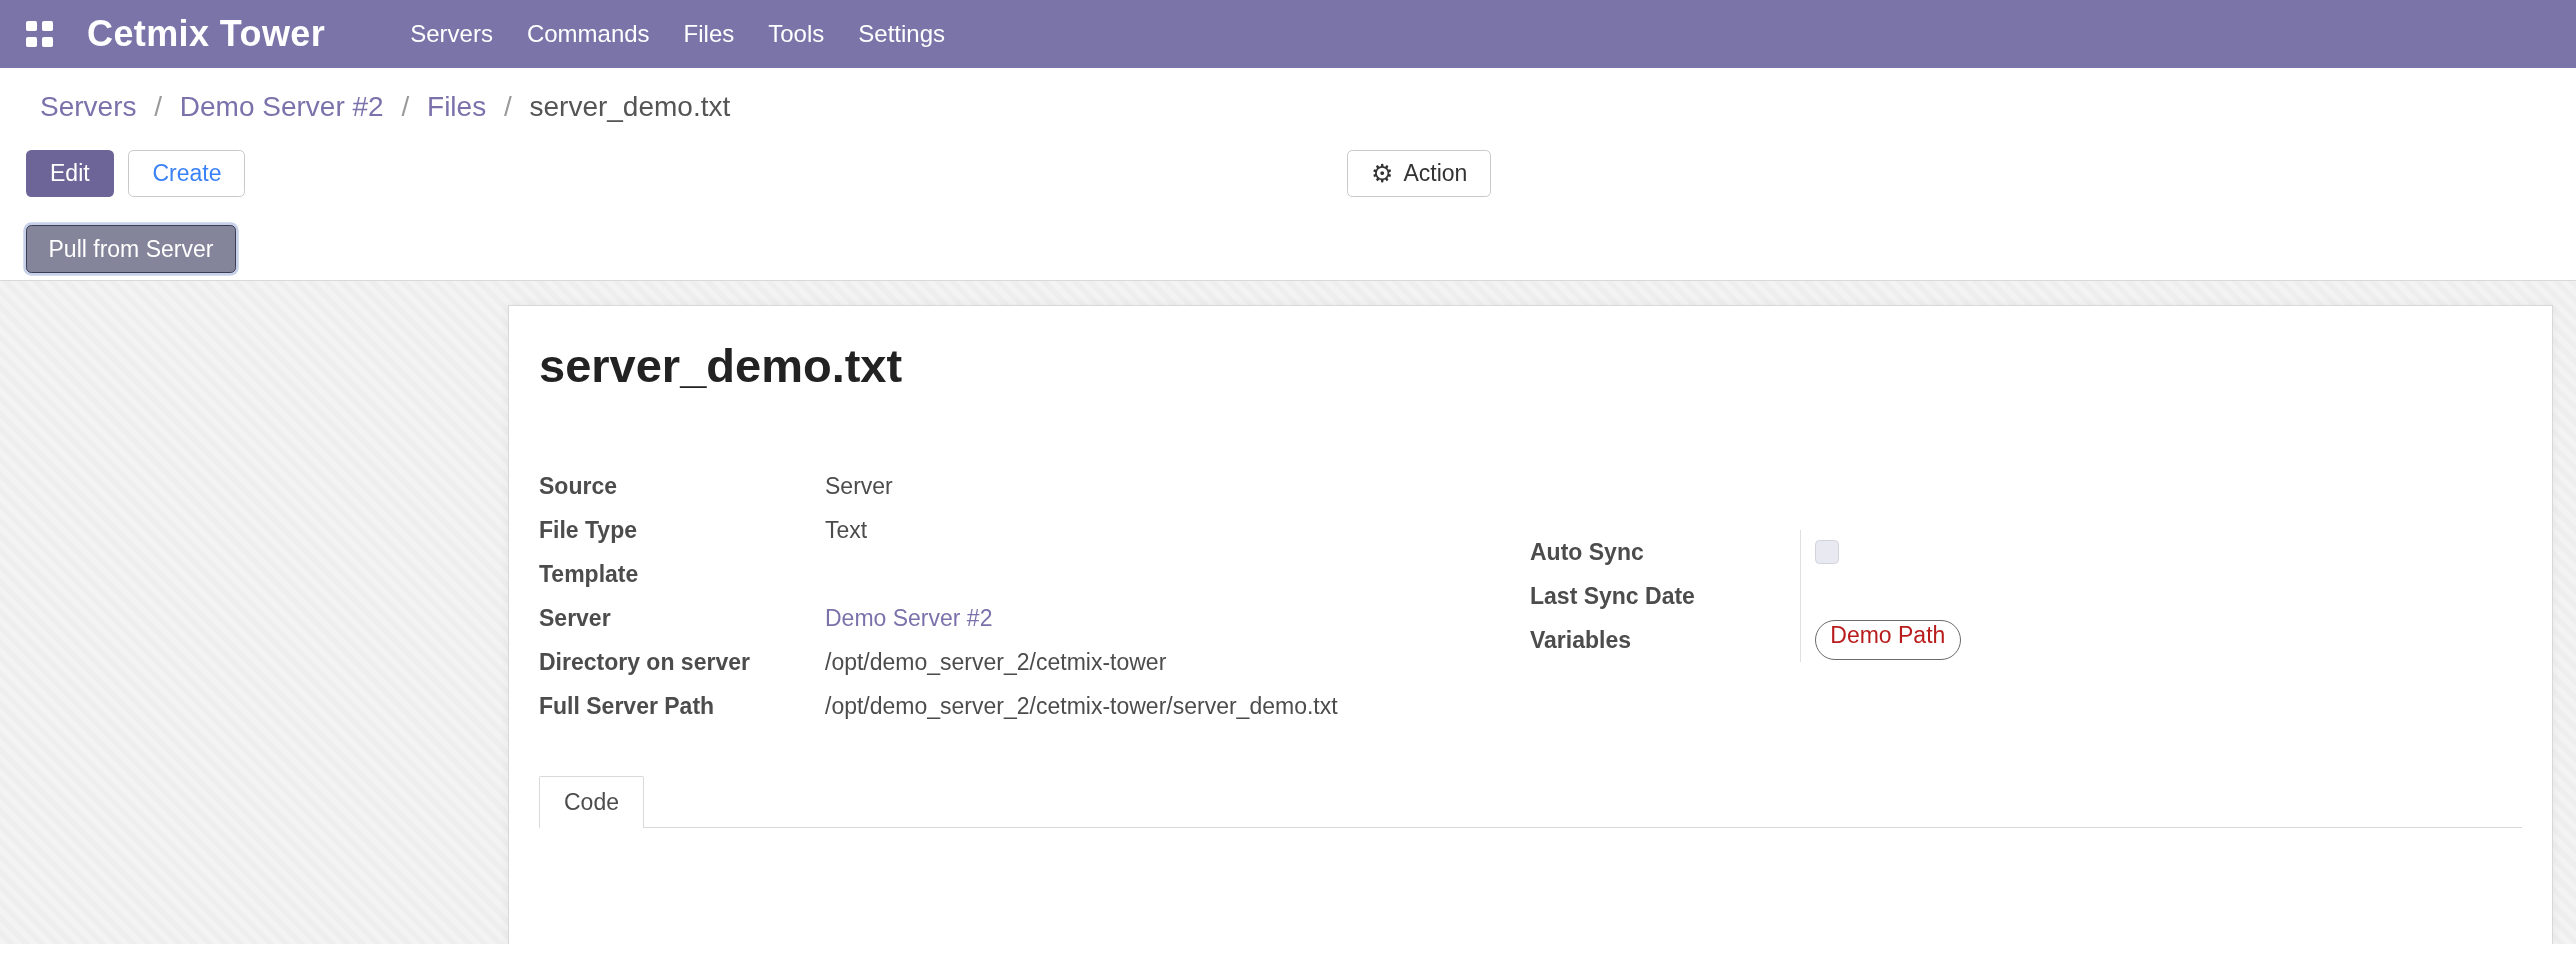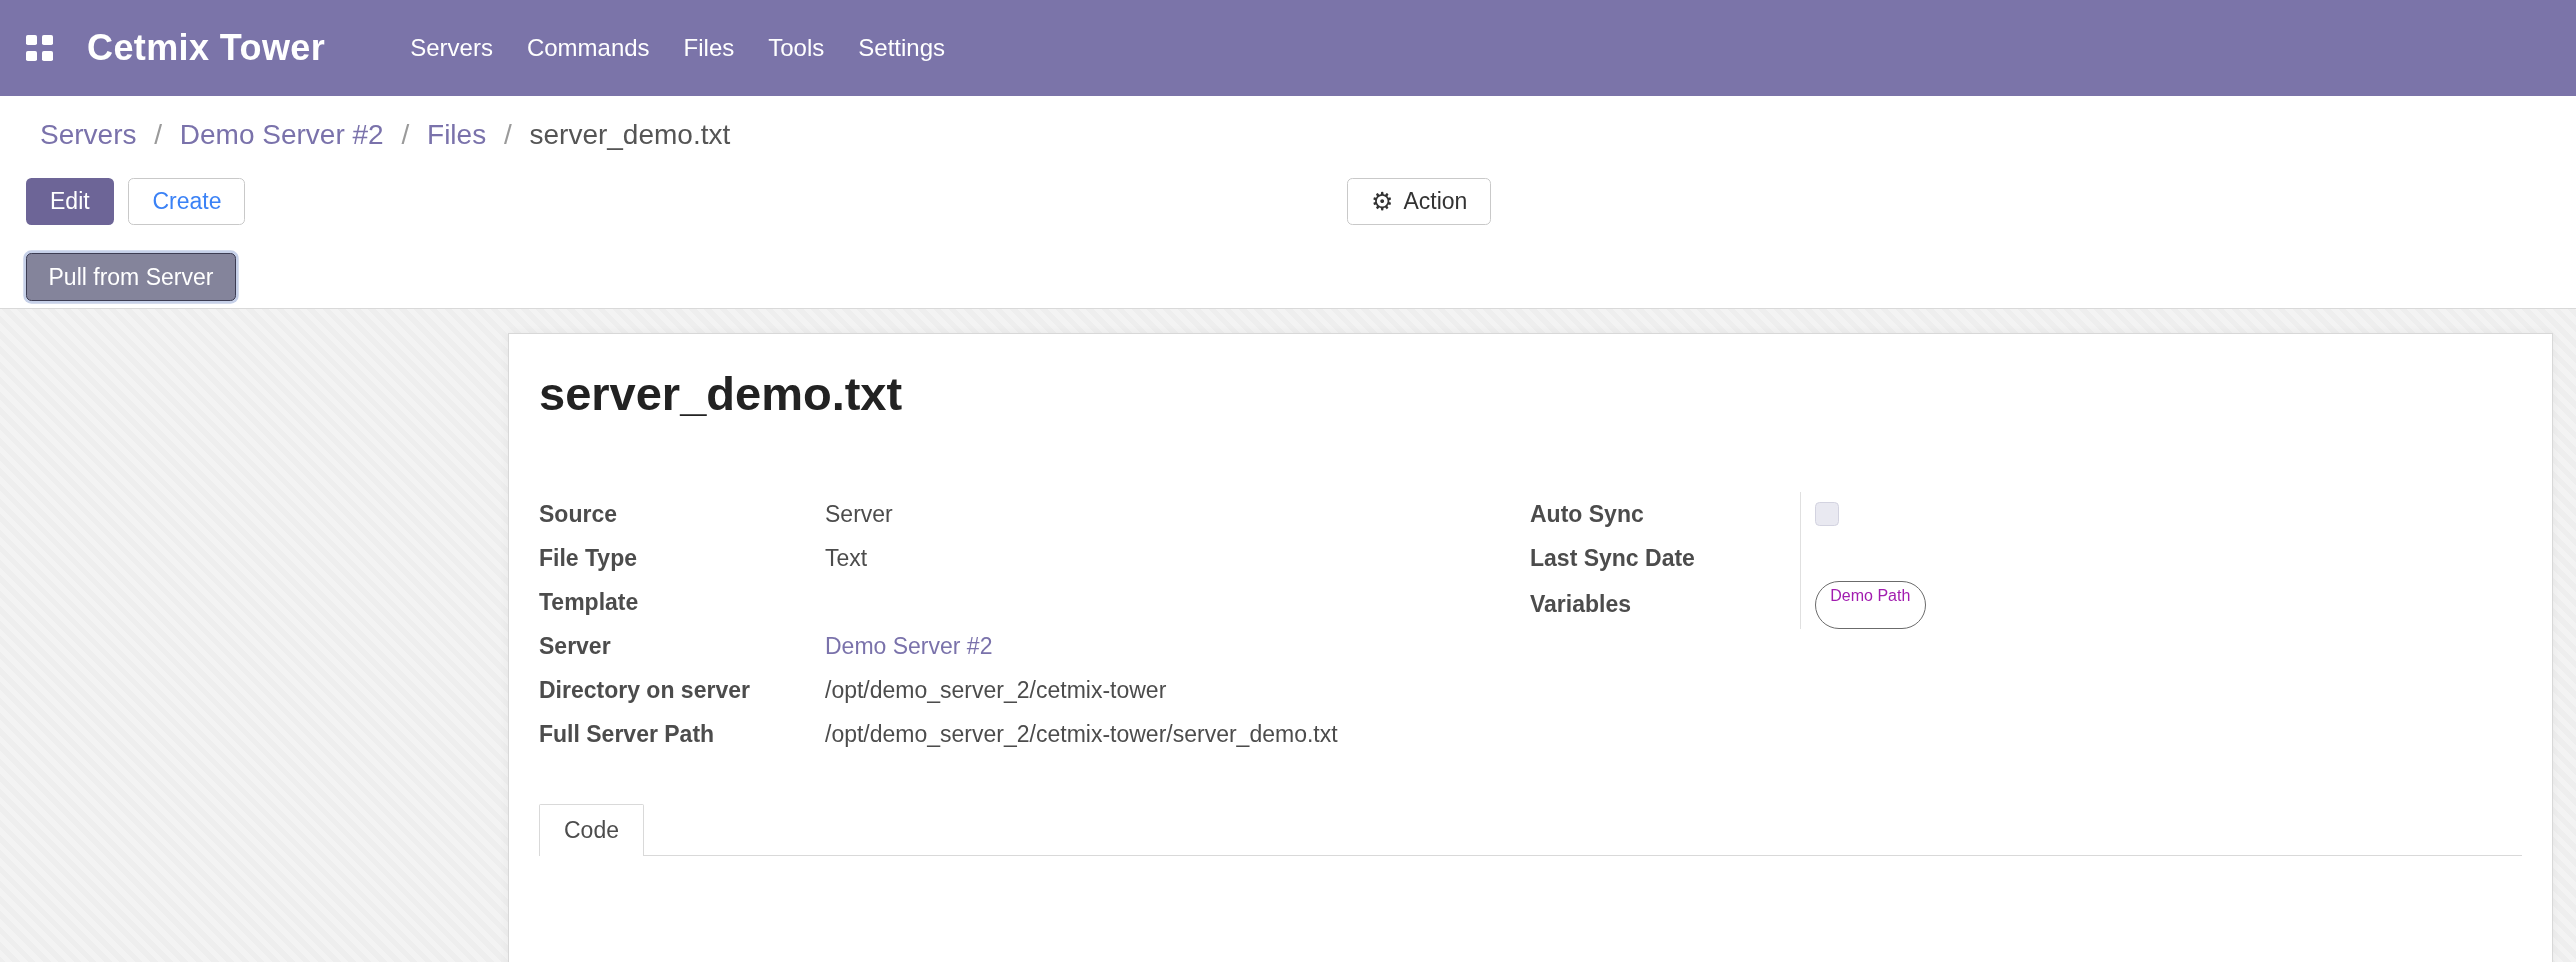--- a/index.html
+++ b/index.html
@@ -1,20 +1,20 @@
 <!DOCTYPE html>
 <html style="font-size:14.4px"><head>
 <meta charset="utf-8">
 <style>
   * { margin:0; padding:0; box-sizing:border-box; }
   html,body { width:2576px; height:962px; overflow:hidden; }
   body { font-family:"Liberation Sans", sans-serif; background:#fff; color:#4c4c4c; }
 
   
-  .navbar { height:96px; background:#7b74a9; display:flex; align-items:center; padding:0 26px; color:#fff; }
+  .navbar { height:68px; background:#7b74a9; display:flex; align-items:center; padding:0 26px; color:#fff; }
   .apps-icon { width:27px; height:27px; display:grid; grid-template-columns:10.8px 10.8px; grid-template-rows:10.8px 10.8px; gap:5.4px; cursor:pointer; }
   .apps-icon span { background:#fff; border-radius:1.8px; }
   .brand { font-size:36px; font-weight:700; margin-left:34px; letter-spacing:0.4px; cursor:pointer; }
   .nav-menu { margin-left:68px; display:flex; align-items:center; }
   .nav-item { font-size:24px; padding:0 17px; color:#fff; text-decoration:none; cursor:pointer; }
 
   
   .breadcrumb-row { background:#fff; padding:23px 40px 18px; font-size:28px; }
   .breadcrumb-row a { color:#7a72ab; text-decoration:none; cursor:pointer; }
   .breadcrumb-sep { color:#9a9a9a; margin:0 10px; }
@@ -33,35 +33,35 @@
               border-radius:5.4px; box-shadow:0 0 0 2.7px rgba(141,162,209,.5); }
 
   
   .content { height:663px; overflow:hidden;
              background:#f0f0f0;
              background-image:repeating-linear-gradient(45deg, #f3f3f3 0 5.4px, #eeeeee 5.4px 10.8px); }
   .sheet { width:2045px; margin:24px 0 0 508px; background:#fff; border:0.9px solid #d8d8d8;
            min-height:700px; padding:32px 30px 0; box-shadow:0 0 9px rgba(0,0,0,.05); }
   .sheet-title { font-size:47px; font-weight:700; color:#222; line-height:56px; margin-bottom:70px; }
 
-  .groups { display:flex; }
+  .groups { display:flex;align-items:center; }
   .group { font-size:23px; color:#4c4c4c; border-collapse:collapse; }
   .group td { height:44px; vertical-align:middle; }
   .group .lbl { font-weight:700; }
   .group-left { width:991px; }
   .group-left .lbl { width:286px; }
   .group-right { flex:1; }
   .group-right table { width:100%; border-collapse:collapse; }
   .group-right .lbl { width:270px; }
   .group-right .val { border-left:0.9px solid #e0e0e0; padding-left:14.4px; }
   a.rec-link { color:#7a72ab; text-decoration:none; cursor:pointer; }
 
   .checkbox { width:24px; height:24px; background:#e9e9f1; border:0.9px solid #d3d3e0; border-radius:4.5px; }
   .tag-pill { display:inline-block; border:1.8px solid #6b6b6b; border-radius:897px; padding:0 14.4px;
-              height:48px; line-height:28px; font-size:16px; color:#a21caf; background:#fff; }
+              height:40px; line-height:28px; font-size:23px; color:#b91c1c; background:#fff; }
 
   .notebook { margin-top:48px; }
   .tabs { display:flex; border-bottom:0.9px solid #d9d9d9;align-items:center; }
   .tab { padding:11.7px 24px; font-size:23px; color:#4c4c4c; background:#fff; cursor:pointer;
          border:0.9px solid #d9d9d9; border-bottom:none; margin-bottom:-0.9px; border-radius:1.8px 1.8px 0 0; }
   .notebook-content { height:215px; background:#fff; }
 </style>
 </head>
 <body>
 

